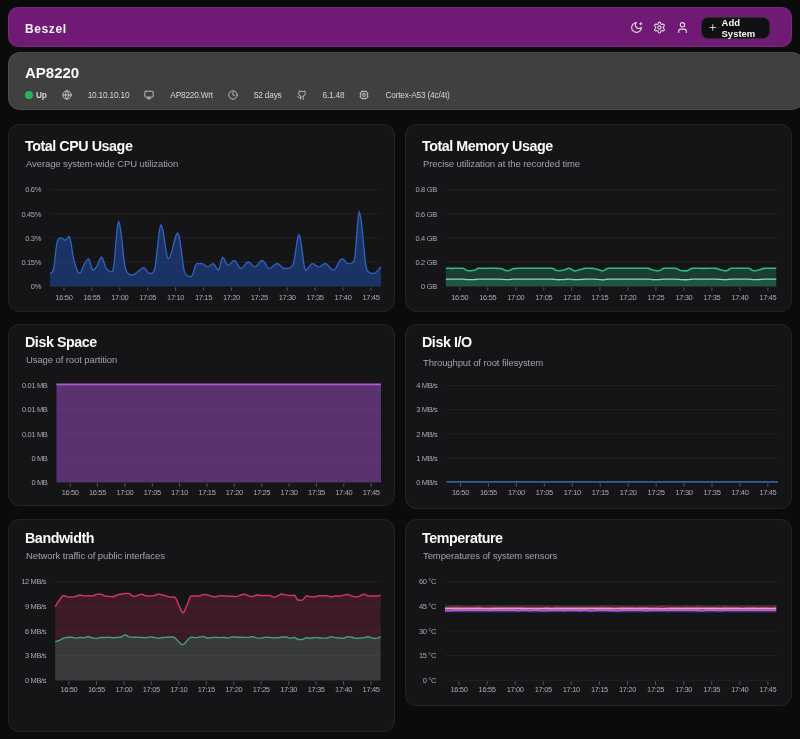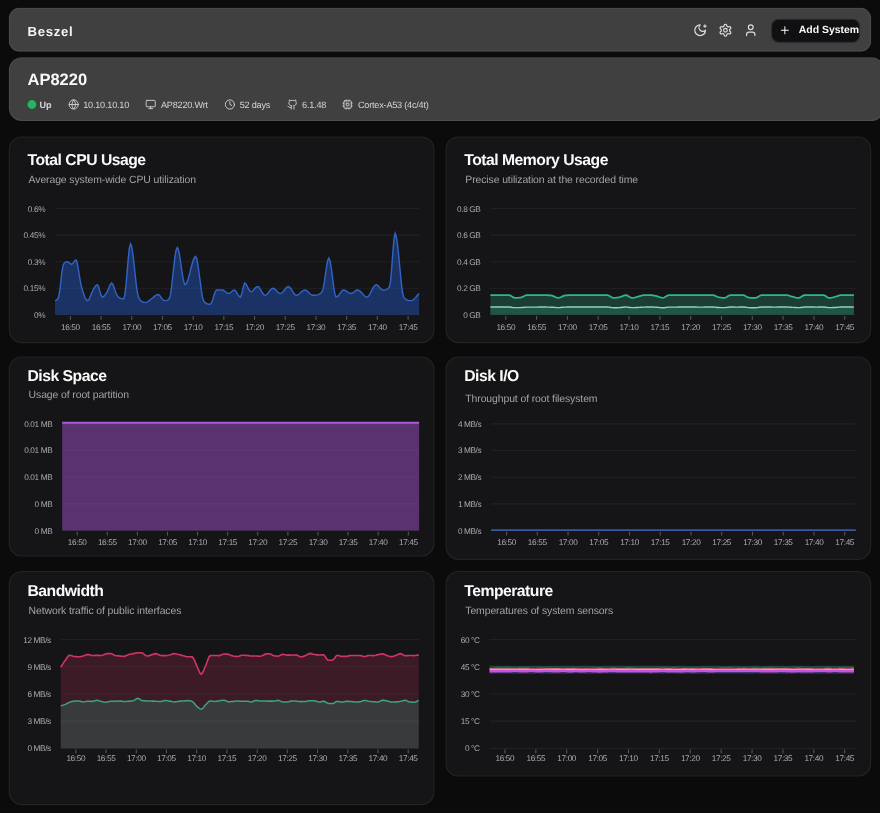--- a/index.html
+++ b/index.html
@@ -1,27 +1,27 @@
 <!DOCTYPE html>
 <html><head><meta charset="utf-8"><style>
 *{margin:0;padding:0;box-sizing:border-box}
 html,body{width:800px;height:739px;background:#0b0b0c;font-family:"Liberation Sans",sans-serif;overflow:hidden;position:relative}
 .card{position:absolute;width:387px;background:#151517;border:1px solid rgba(255,255,255,0.065);border-radius:12px;overflow:hidden}
 .ct{position:absolute;left:16px;top:12.5px;font-size:14.3px;font-weight:700;color:#fafafa;letter-spacing:-0.45px}
 .cs{position:absolute;left:17px;top:33px;font-size:9.5px;color:#a1a1aa;letter-spacing:-0.1px}
 .chart{position:absolute;left:0;top:0}
 .tk{font-size:7.5px;fill:#a9a9b0;letter-spacing:-0.35px}
-.nav{position:absolute;left:8px;top:7px;width:784px;height:40px;background:#404040;border:1px solid rgba(255,255,255,0.065);border-radius:10px}
+.nav{position:absolute;left:8px;top:7px;width:784px;height:40px;background:#701a75;border:1px solid rgba(255,255,255,0.065);border-radius:10px}
 .logo{position:absolute;left:16px;top:13.5px;font-size:12px;font-weight:700;color:#f4f4f5;letter-spacing:0.6px}
 .nicon{position:absolute;top:8.5px;width:28px;height:22px;display:flex;align-items:center;justify-content:flex-start;padding-left:6px;color:#dcdce0}
-.addbtn{position:absolute;left:692px;top:9px;display:flex;align-items:center;gap:4px;height:21.5px;width:81px;justify-content:space-between;padding-left:6px;border:1px solid #2c2c31;border-radius:7px;color:#fafafa;font-size:9.5px;font-weight:600;background:#101012}
+.addbtn{position:absolute;left:692px;top:9px;display:flex;align-items:center;gap:4px;height:21.5px;width:69px;justify-content:center;padding-left:6px;border:1px solid #2c2c31;border-radius:7px;color:#fafafa;font-size:9.5px;font-weight:600;background:#101012}
 .hdr{position:absolute;left:8px;top:52px;width:796px;height:58px;background:#404040;border:1px solid rgba(255,255,255,0.065);border-radius:12px}
 .hname{position:absolute;left:16px;top:11px;font-size:15px;font-weight:700;color:#fafafa}
 .hmeta{position:absolute;left:16px;top:37px;display:flex;align-items:center;font-size:8.3px;color:#d4d4d8;font-weight:500;letter-spacing:-0.2px}
-.hmeta .g{display:flex;align-items:center;gap:4px}
+.hmeta .g{display:flex;align-items:center;gap:16px}
 .sep{width:1px;height:10px;background:#3f3f46;margin:0 7px}
 .dot{width:8px;height:8px;border-radius:50%;background:#24b55e;margin-right:3px}
 .hctrl{position:absolute;right:15px;top:18px;display:flex;gap:6px}
 .select{display:flex;align-items:center;gap:5px;width:95px;height:21.5px;padding:0 8px;border:1px solid #2c2c31;border-radius:7px;background:#101012;color:#fafafa;font-size:9.5px}
 .gbtn{width:22px;height:22px;border:1px solid #2c2c31;border-radius:7px;background:#101012;color:#e4e4e7;display:flex;align-items:center;justify-content:center}
 text{font-family:"Liberation Sans",sans-serif}
 </style></head><body>
 <div class="nav">
   <span class="logo">Beszel</span>
   <div class="nicon" style="left:615px">

